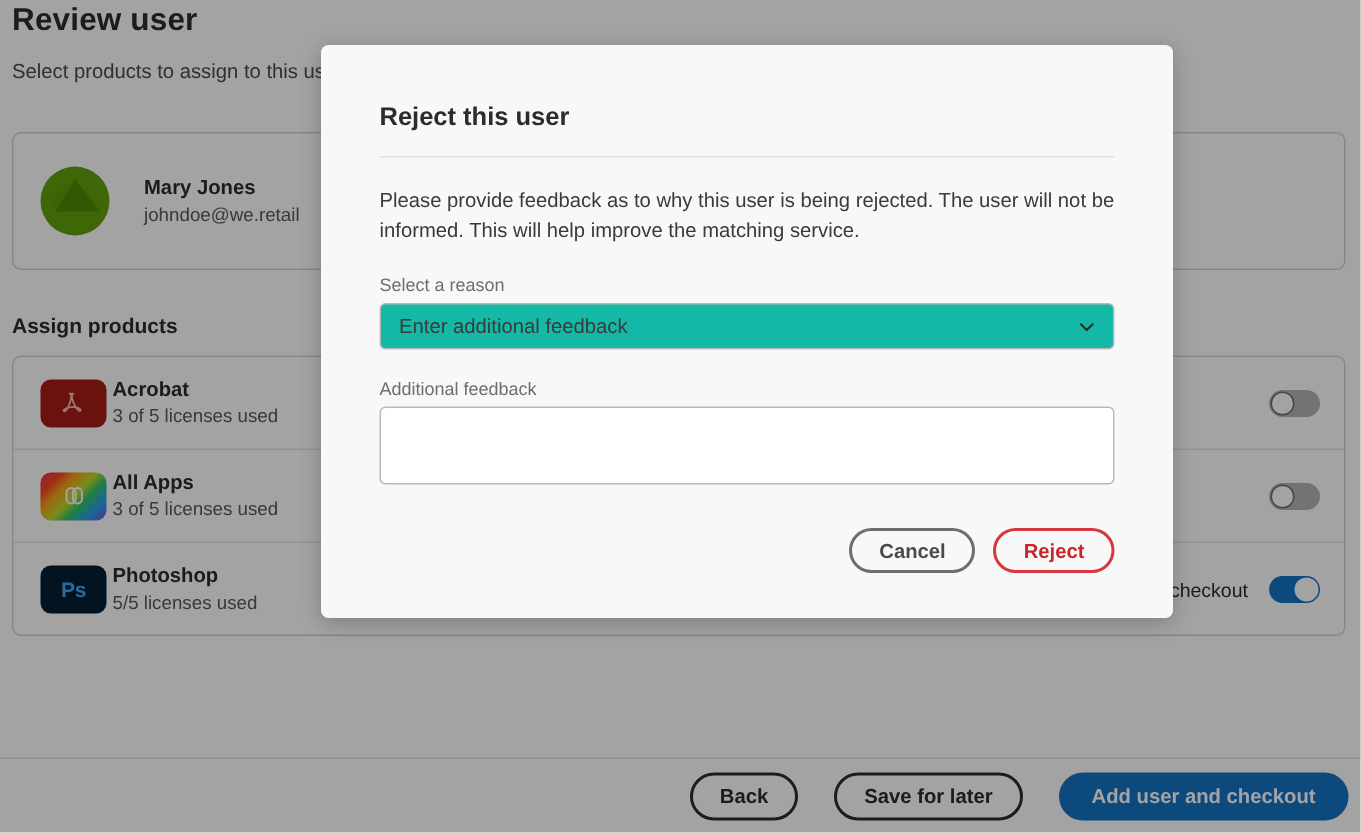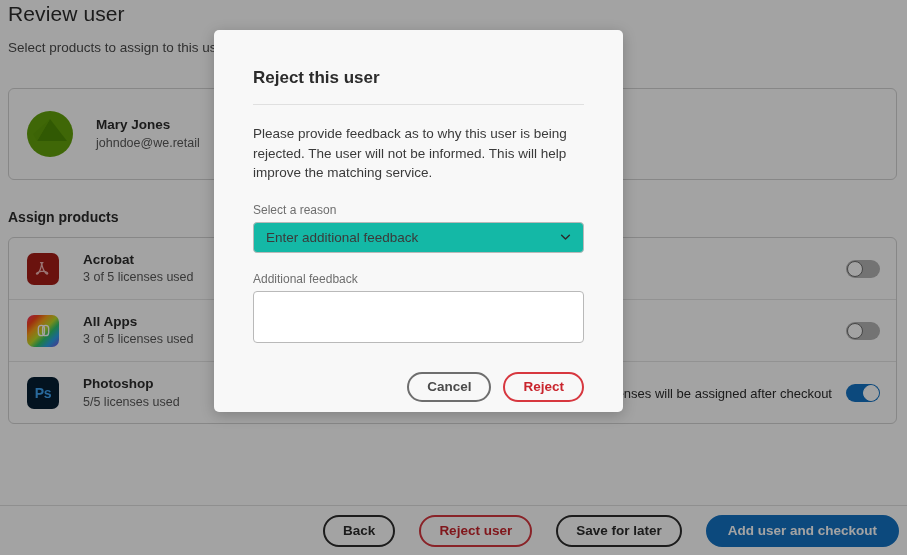--- a/index.html
+++ b/index.html
@@ -29,21 +29,21 @@
     position: relative;
     flex: 1 1 auto;
     padding: 0 0 0 0;
   }
 
   .page-title {
     position: absolute;
     left: 8px;
     top: 2px;
     font-size: 21px;
-    font-weight: 400;
+    font-weight: 700;
     color: #2c2c2c;
     letter-spacing: 0.1px;
   }
   .page-subtitle {
     position: absolute;
     left: 8px;
     top: 40px;
     font-size: 13.5px;
     color: #4b4b4b;
     white-space: nowrap;
@@ -118,21 +118,21 @@
     height: 62px;
     display: flex;
     align-items: center;
     padding: 0 16px 0 18px;
     border-bottom: 1px solid #e4e4e4;
     box-sizing: border-box;
   }
   .product-row:last-child { border-bottom: none; }
 
   .product-icon {
-    width: 32px;
+    width: 44px;
     height: 32px;
     border-radius: 7px;
     flex: 0 0 auto;
     position: relative;
     overflow: hidden;
     display: flex;
     align-items: center;
     justify-content: center;
     font-size: 14px;
     font-weight: 700;
@@ -141,21 +141,21 @@
   .ic-allapps {
     background:
       linear-gradient(135deg,
         #f52c6e 0%, #f7461a 18%, #f7a11a 33%,
         #bedb2a 50%, #2fc46e 64%, #2aa2e8 80%, #7a4fe0 100%);
   }
   .ic-photoshop { background: #051e33; }
   .ps-text { color: #41a6f5; font-size: 14px; font-weight: 700; letter-spacing: -0.3px; }
 
   .product-meta {
-    margin-left: 24px;
+    margin-left: 4px;
     line-height: 1.35;
     flex: 0 0 auto;
   }
   .product-name {
     font-size: 13.5px;
     font-weight: 700;
     color: #2c2c2c;
   }
   .product-licenses {
     font-size: 12.5px;
@@ -250,21 +250,21 @@
     position: absolute;
     inset: 0;
     background: rgba(0, 0, 0, 0.36);
   }
 
   
   #modal {
     position: absolute;
     left: 214px;
     top: 30px;
-    width: 409px;
+    width: 568px;
     height: 382px;
     background: #f8f8f8;
     border-radius: 5px;
     box-sizing: border-box;
     padding: 38px 39px 0 39px;
     box-shadow: 0 3px 14px rgba(0,0,0,0.22);
   }
   .modal-title {
     font-size: 17px;
     font-weight: 700;
@@ -398,21 +398,20 @@
         <div class="toggle on">
           <div class="knob"></div>
         </div>
       </div>
 
     </div>
   </div>
 
   <div class="footer">
     <div class="btn btn-outline-dark">Back</div>
-    <div class="btn btn-outline-red">Reject user</div>
     <div class="btn btn-outline-dark">Save for later</div>
     <div class="btn btn-primary">Add user and checkout</div>
   </div>
 </div>
 
 <div id="overlay"></div>
 
 <div id="modal">
   <div class="modal-title">Reject this user</div>
   <div class="modal-divider"></div>

